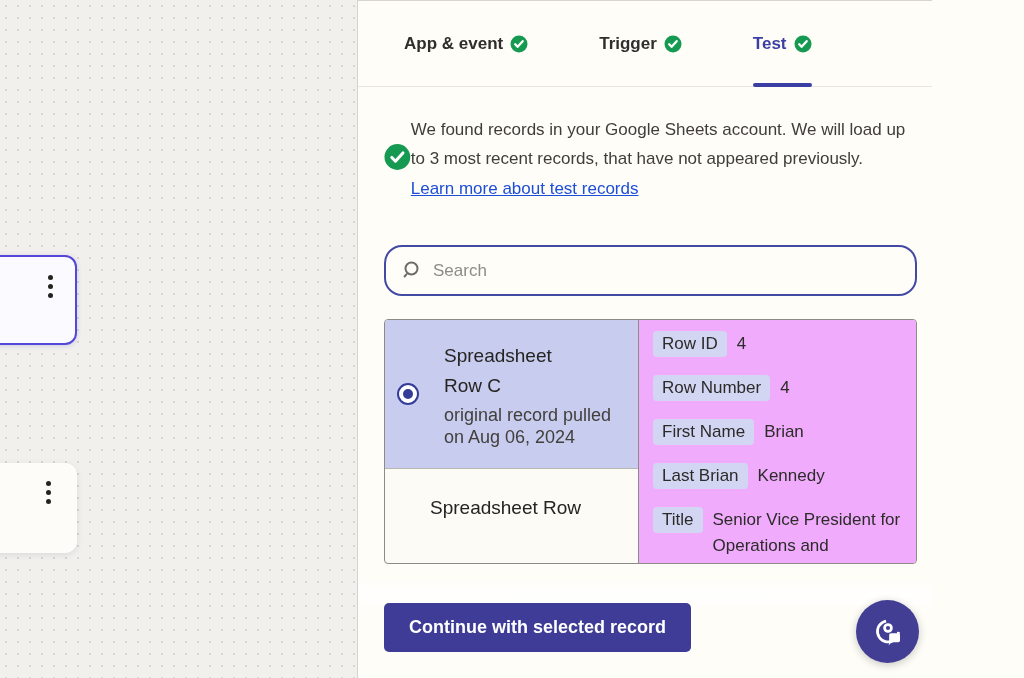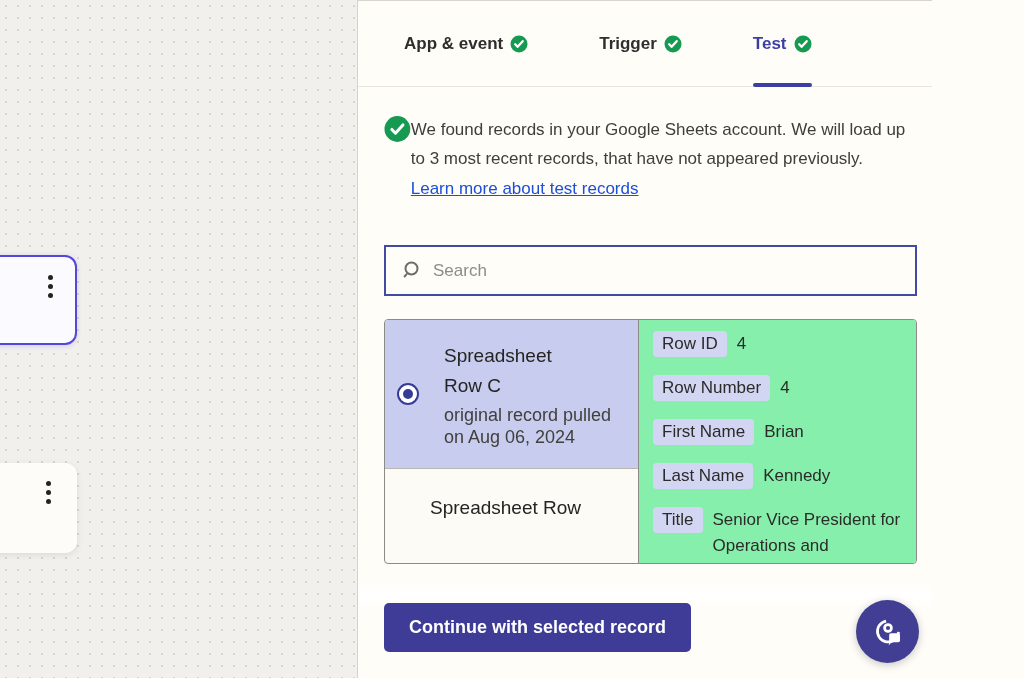--- a/index.html
+++ b/index.html
@@ -25,39 +25,39 @@
   .panel { position:absolute; left:357px; top:0; width:575px; height:678px; background:#fffdf8; border-left:1px solid #d6d3cf; border-top:1px solid #d8d5d1; }
 
   .tabbar { position:relative; height:86px; display:flex; align-items:center; padding-left:46px; gap:71px; border-bottom:1px solid #e9e6e2; }
   .tab { position:relative; height:100%; display:flex; align-items:center; gap:7px; background:none; border:none; font-family:inherit; font-size:17px; font-weight:700; color:#2f2e2c; cursor:pointer; }
   .tab.active { color:#3b3fa4; }
   .tab.active::after { content:""; position:absolute; left:0; right:0; bottom:-1px; height:4px; background:#3b3fa4; border-radius:2px; }
   .check { flex:0 0 auto; }
 
   .content { padding:0 15px 0 26px; }
 
-  .message { margin-top:28px; display:flex; align-items:flex-start; }
+  .message { margin-top:28px; display:flex; align-items:center; }
   .message p { max-width:530px; font-size:17px; line-height:29px; color:#403e3b; }
   .message a { display:inline-block; margin-top:6px; font-size:17px; color:#1d4ed8; text-decoration:underline; cursor:pointer; }
 
-  .searchbox { margin-top:46px; height:51px; border:2px solid #434aa4; border-radius:0; display:flex; align-items:center; padding:0 14px; gap:12px; background:#fffdf8; }
+  .searchbox { margin-top:46px; height:51px; border:2px solid #434aa4; border-radius:18px; display:flex; align-items:center; padding:0 14px; gap:12px; background:#fffdf8; }
   .searchbox input { flex:1; border:none; outline:none; background:transparent; font-family:inherit; font-size:17px; color:#2c2b29; }
   .searchbox input::placeholder { color:#8e8c88; }
 
   .records { margin-top:23px; height:245px; border:1px solid #8d8b87; border-radius:4px; display:flex; overflow:hidden; background:#fcfbf6; }
   .record-list { width:254px; flex:0 0 254px; border-right:1px solid #8d8b87; }
   .record-row.selected { height:149px; background:#c8ccee; border-bottom:1px solid #b9b7b2; display:flex; align-items:center; gap:25px; padding:14px 12px; cursor:pointer; }
   .radio { flex:0 0 auto; width:22px; height:22px; border:2.5px solid #353c97; border-radius:50%; background:#fff; display:flex; align-items:center; justify-content:center; cursor:pointer; }
   .radio .dot { width:10px; height:10px; border-radius:50%; background:#353c97; }
   .rec-title { font-size:19px; line-height:30px; color:#252422; max-width:150px; }
   .rec-meta { margin-top:3px; font-size:18px; line-height:22px; color:#42403d; max-width:190px; }
   .record-row.plain { padding:24px 14px 18px 45px; cursor:pointer; }
   .record-row.plain .rec-title { max-width:200px; }
 
-  .record-detail { flex:1; padding:11px 14px; background:#86efac; overflow:hidden; }
+  .record-detail { flex:1; padding:11px 14px; background:#f0abfc; overflow:hidden; }
   .field-row { display:flex; align-items:flex-start; gap:10px; margin-bottom:18px; font-size:17px; }
   .chip { background:#d3d6f3; border-radius:4px; padding:1px 9px; line-height:24px; color:#2c2b29; white-space:nowrap; }
   .val { color:#2c2b29; line-height:26px; padding-top:0; }
 
   .footer { position:absolute; left:0; right:0; bottom:0; height:98px;
     background:linear-gradient(180deg, rgba(255,253,248,0) 0%, rgba(255,255,255,.92) 15%, #fffdf8 32%); }
   .continue { position:absolute; left:26px; top:23px; height:49px; padding:0 25px; background:#3e3c96; color:#ffffff; font-family:inherit; font-size:18px; font-weight:700; border:none; border-radius:5px; cursor:pointer; }
   .help { position:absolute; right:13px; bottom:15px; width:63px; height:63px; border-radius:50%; background:#413e94; border:none; display:flex; align-items:center; justify-content:center; cursor:pointer; box-shadow:0 2px 8px rgba(0,0,0,.22); }
 </style>
 </head>
@@ -151,21 +151,21 @@
           </div>
           <div class="field-row">
             <span class="chip">Row Number</span>
             <span class="val">4</span>
           </div>
           <div class="field-row">
             <span class="chip">First Name</span>
             <span class="val">Brian</span>
           </div>
           <div class="field-row">
-            <span class="chip">Last Name</span>
+            <span class="chip">Last Brian</span>
             <span class="val">Kennedy</span>
           </div>
           <div class="field-row">
             <span class="chip">Title</span>
             <span class="val">Senior Vice President for Operations and Government</span>
           </div>
         </div>
       </div>
 
     </div>

